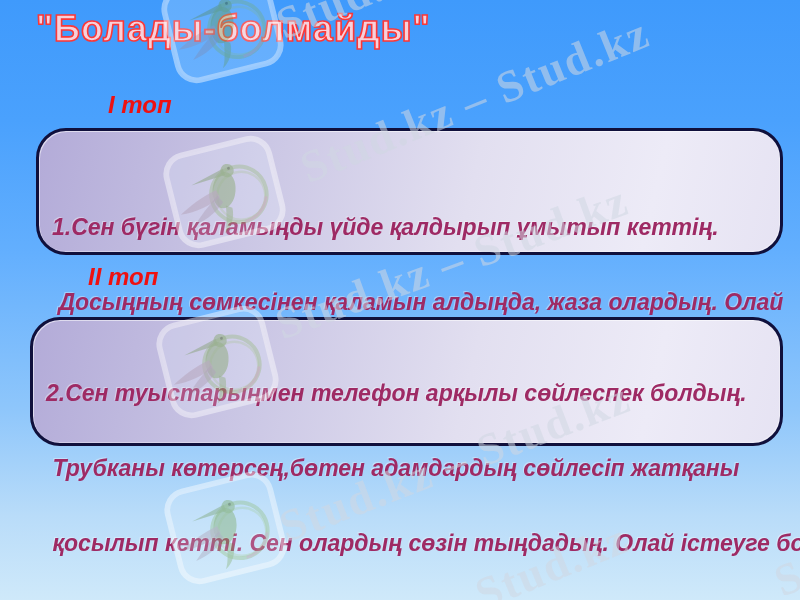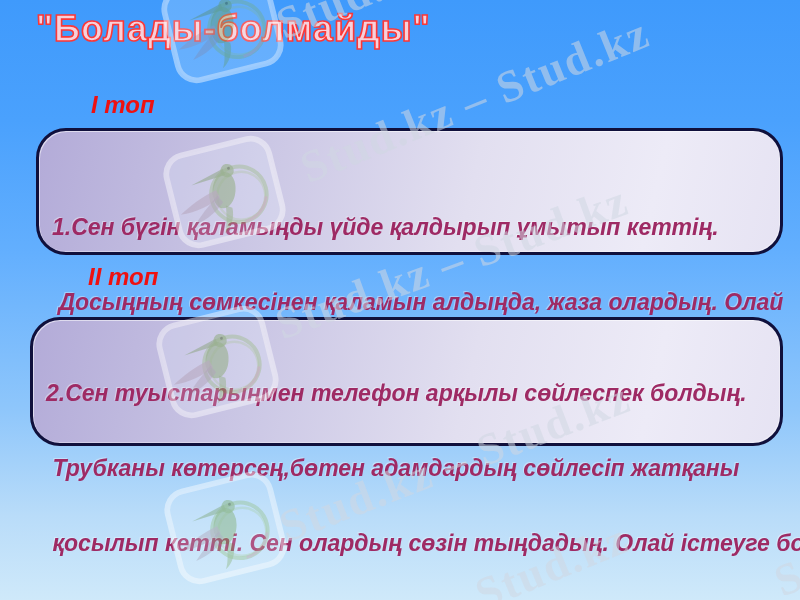--- a/index.html
+++ b/index.html
@@ -12,21 +12,21 @@
     position:absolute;left:36px;top:8px;z-index:3;
     font-weight:bold;font-size:36px;letter-spacing:1px;
     color:#f7d0da;
     -webkit-text-stroke:1.6px #fb3838;
     text-shadow:0 0 1px rgba(251,56,56,.8);
   }
   .group-label{
     position:absolute;z-index:3;
     font-weight:bold;font-style:italic;font-size:24px;color:#ee1111;
   }
-  .group-label.g1{left:91px;top:91px;}
+  .group-label.g1{left:108px;top:91px;}
   .group-label.g2{left:88px;top:263px;}
   .task-box{
     position:absolute;z-index:2;
     border:3px solid #10103c;border-radius:30px;
     background:linear-gradient(103deg,#b3abd8 0%,#c9c5e4 28%,#e2dff0 58%,#edebf7 82%,#e6e3f3 100%);
     box-shadow:inset 1px 1px 0 rgba(255,255,255,.55), inset -1px -1px 0 rgba(255,255,255,.35);
   }
   .task-box.b1{left:36px;top:128px;width:741px;height:121px;}
   .task-box.b2{left:30px;top:317px;width:747px;height:123px;}
   .task-text{

